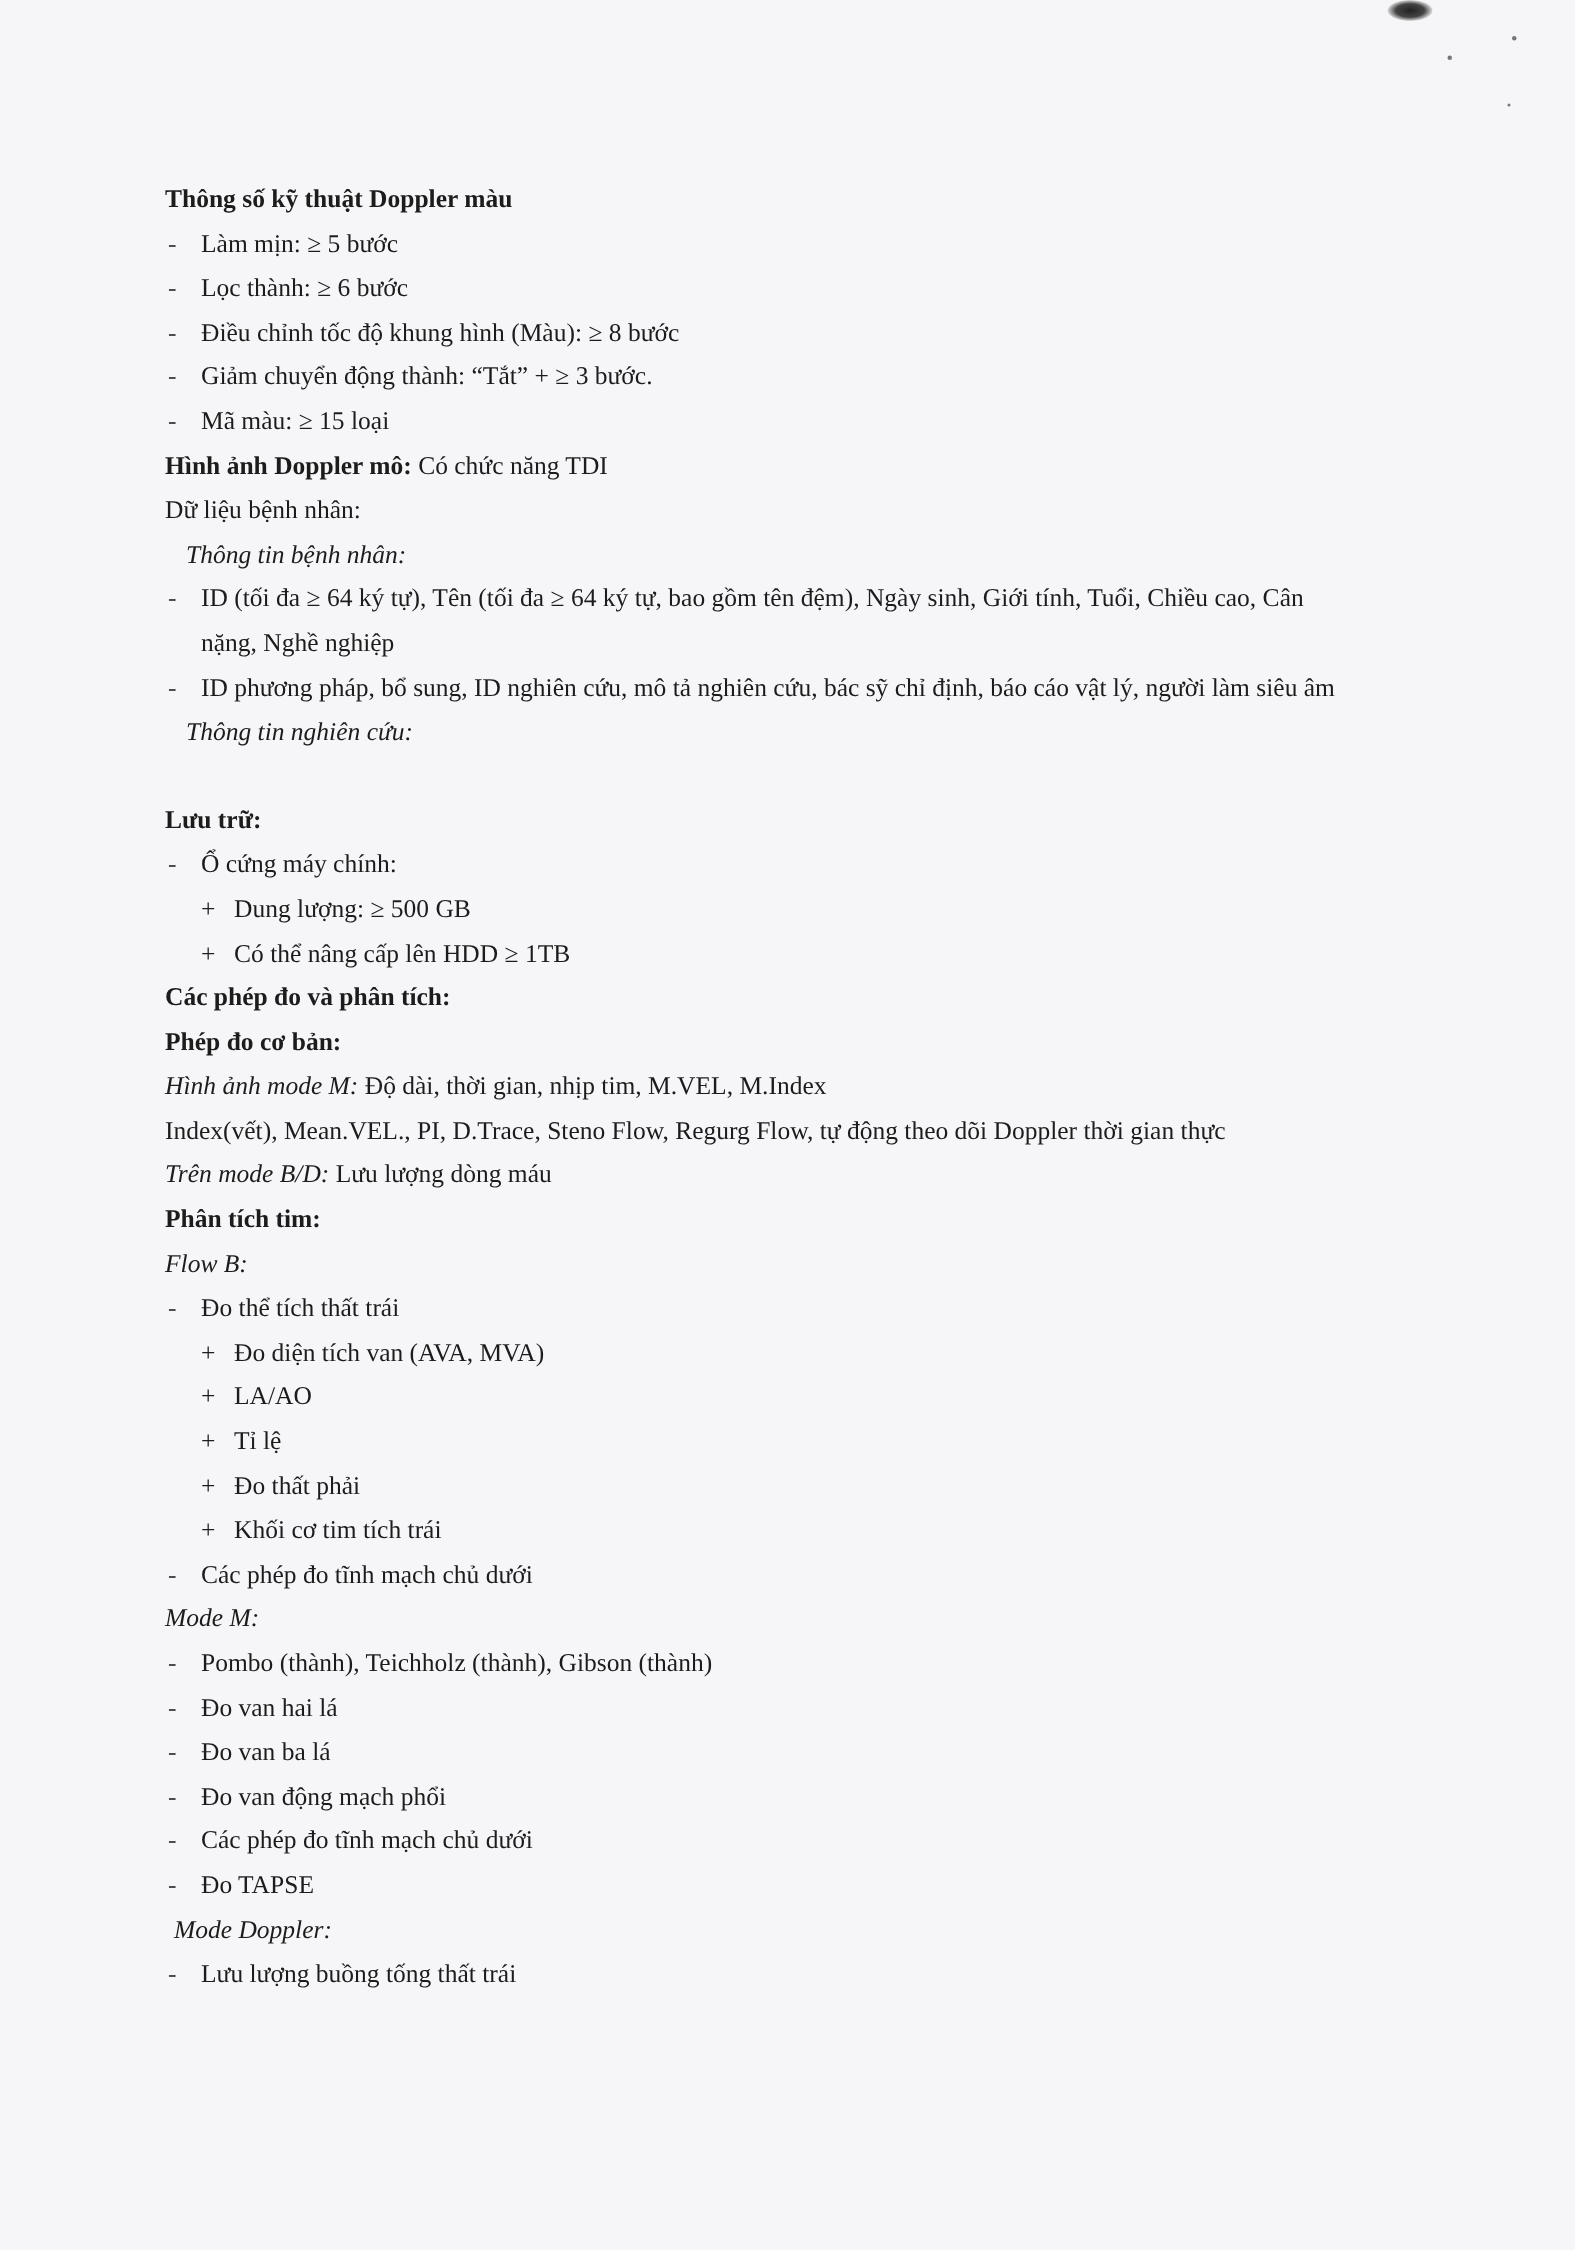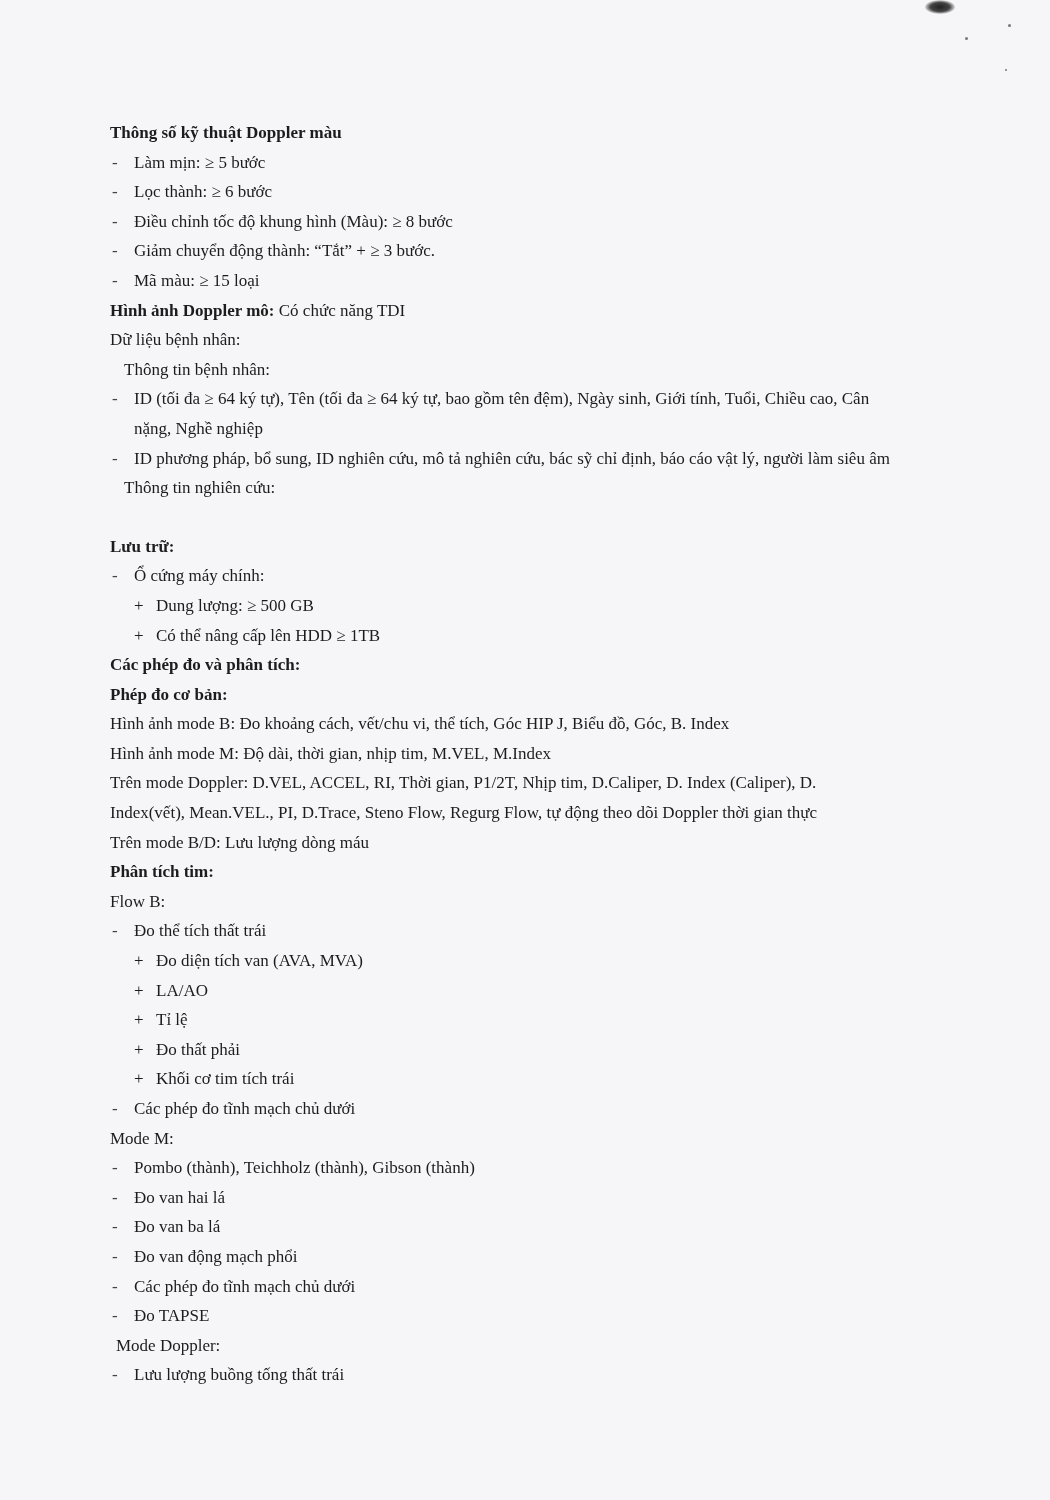--- a/index.html
+++ b/index.html
@@ -13,21 +13,21 @@
   .page { position: absolute; left: 0; top: 0; width: 1050px; height: 1204px; }
   .smudge {
     position: absolute; left: 925px; top: 0; width: 30px; height: 14px;
     background: radial-gradient(ellipse at center, #222 0%, #444 45%, rgba(60,60,60,0) 75%);
     border-radius: 50%;
   }
   .dot { position: absolute; width: 3px; height: 3px; background: #777; border-radius: 50%; }
   .content { position: absolute; left: 110px; top: 118px; width: 920px; }
   .line { font-size: 17px; line-height: 29.6px; white-space: nowrap; }
   .b { font-weight: bold; }
-  .i { }
+  .i { font-style: italic; }
   .sub { padding-left: 14px; }
   .bullet { display: inline-block; width: 22px; padding-left: 2px; color: #444; }
   .plus { display: inline-block; width: 22px; padding-left: 24px; }
   .wrapcont { padding-left: 24px; }
   .gap { height: 29px; }
 </style>
 </head>
 <body>
 
 <div class="page">
@@ -56,23 +56,21 @@
 
     <div class="gap"></div>
 
     <div class="line b">Lưu trữ:</div>
     <div class="line"><span class="bullet">-</span><span>Ổ cứng máy chính:</span></div>
     <div class="line"><span class="plus">+</span><span>Dung lượng: ≥ 500 GB</span></div>
     <div class="line"><span class="plus">+</span><span>Có thể nâng cấp lên HDD ≥ 1TB</span></div>
 
     <div class="line b">Các phép đo và phân tích:</div>
     <div class="line b">Phép đo cơ bản:</div>
-    <div class="line"><span class="i">Hình ảnh mode B:</span><span> Đo khoảng cách, vết/chu vi, thể tích, Góc HIP J, Biểu đồ, Góc,  B. Index</span></div>
     <div class="line"><span class="i">Hình ảnh mode M:</span><span> Độ dài, thời gian, nhịp tim, M.VEL, M.Index</span></div>
-    <div class="line"><span class="i">Trên mode Doppler:</span><span> D.VEL, ACCEL, RI, Thời gian, P1/2T, Nhịp tim, D.Caliper, D. Index (Caliper), D.</span></div>
     <div class="line"><span>Index(vết), Mean.VEL., PI, D.Trace, Steno Flow, Regurg Flow, tự động theo dõi Doppler thời gian thực</span></div>
     <div class="line"><span class="i">Trên mode B/D:</span><span> Lưu lượng dòng máu</span></div>
 
     <div class="line b">Phân tích tim:</div>
     <div class="line i">Flow B:</div>
     <div class="line"><span class="bullet">-</span><span>Đo thể tích thất trái</span></div>
     <div class="line"><span class="plus">+</span><span>Đo diện tích van (AVA, MVA)</span></div>
     <div class="line"><span class="plus">+</span><span>LA/AO</span></div>
     <div class="line"><span class="plus">+</span><span>Tỉ lệ</span></div>
     <div class="line"><span class="plus">+</span><span>Đo thất phải</span></div>

